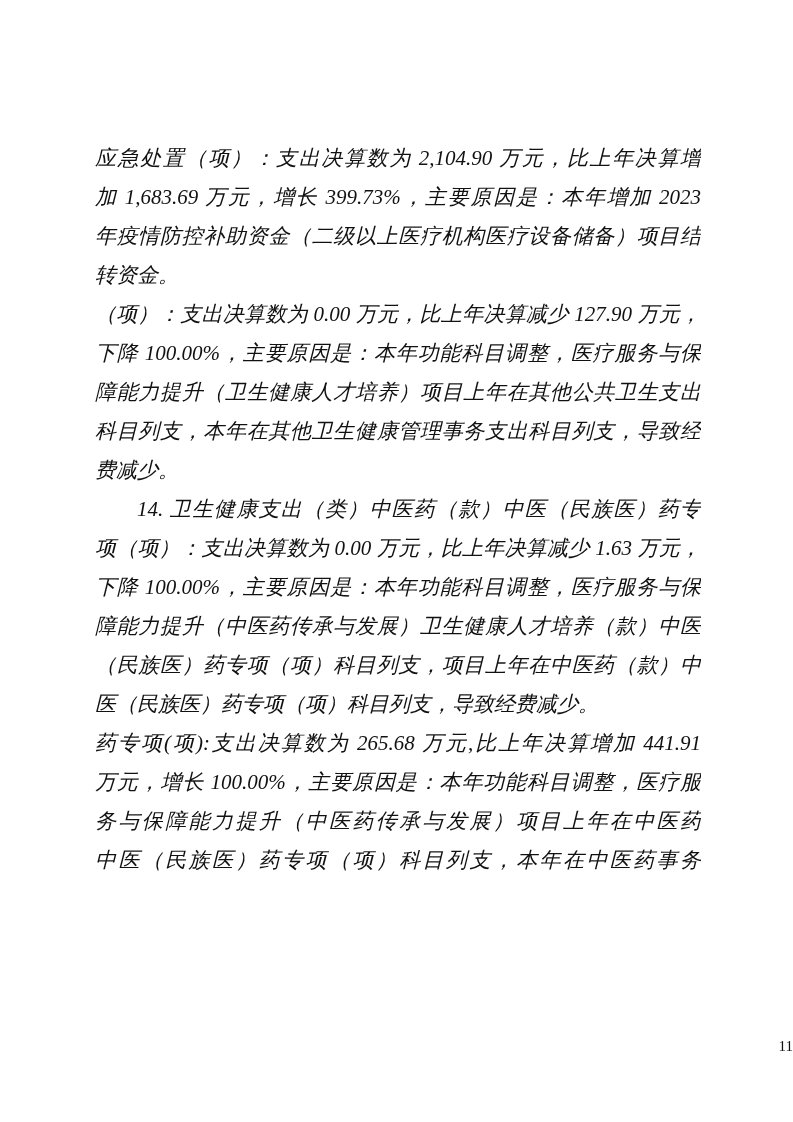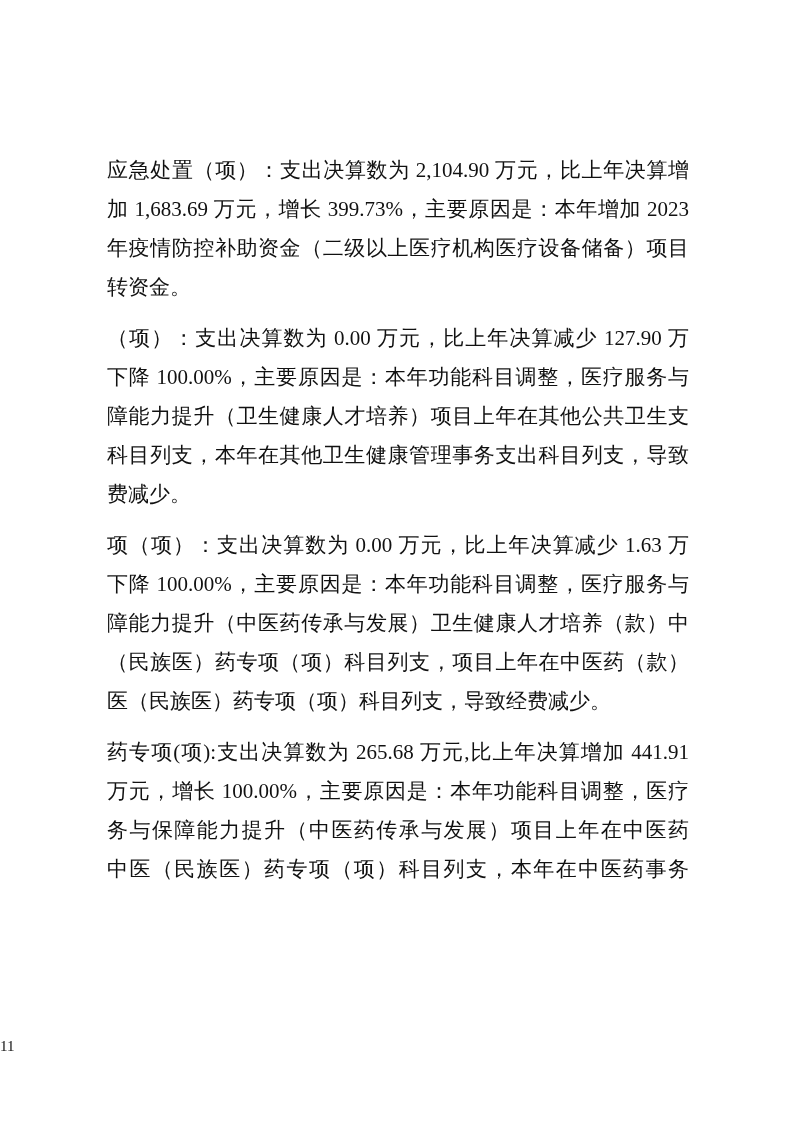--- a/index.html
+++ b/index.html
@@ -23,22 +23,23 @@
     background: #ffffff;
     overflow: hidden;
   }
   .document-body {
     position: absolute;
     left: 95px;
     top: 139px;
     width: 606px;
   }
   .paragraph {
-    margin: 12px;
+    margin: 0;
     padding: 0;
+    font-style: italic;
   }
   .line {
     font-size: 21px;
     line-height: 39px;
     height: 39px;
     overflow: hidden;
     text-align: justify;
     text-align-last: justify;
     text-justify: inter-ideograph;
     white-space: normal;
@@ -48,21 +49,21 @@
   }
   .line.para-end {
     text-align-last: left;
   }
   .page-number {
     position: absolute;
     left: 0;
     right: 0;
     top: 1036px;
     height: 20px;
-    text-align: left;
+    text-align: right;
     font-size: 15px;
     line-height: 20px;
     color: #111111;
   }
 </style>
 </head>
 <body>
 
 <div class="page">
   <div class="document-body">
@@ -73,20 +74,21 @@
         <div class="line para-end">转资金。</div>
       </div>
       <div class="paragraph">
         <div class="line">（项）：支出决算数为 0.00 万元，比上年决算减少 127.90 万元，</div>
         <div class="line">下降 100.00%，主要原因是：本年功能科目调整，医疗服务与保</div>
         <div class="line">障能力提升（卫生健康人才培养）项目上年在其他公共卫生支出</div>
         <div class="line">科目列支，本年在其他卫生健康管理事务支出科目列支，导致经</div>
         <div class="line para-end">费减少。</div>
       </div>
       <div class="paragraph">
+        <div class="line indent">14. 卫生健康支出（类）中医药（款）中医（民族医）药专</div>
         <div class="line">项（项）：支出决算数为 0.00 万元，比上年决算减少 1.63 万元，</div>
         <div class="line">下降 100.00%，主要原因是：本年功能科目调整，医疗服务与保</div>
         <div class="line">障能力提升（中医药传承与发展）卫生健康人才培养（款）中医</div>
         <div class="line">（民族医）药专项（项）科目列支，项目上年在中医药（款）中</div>
         <div class="line para-end">医（民族医）药专项（项）科目列支，导致经费减少。</div>
       </div>
       <div class="paragraph">
         <div class="line">药专项(项):支出决算数为 265.68 万元,比上年决算增加 441.91</div>
         <div class="line">万元，增长 100.00%，主要原因是：本年功能科目调整，医疗服</div>
         <div class="line">务与保障能力提升（中医药传承与发展）项目上年在中医药（款）</div>

